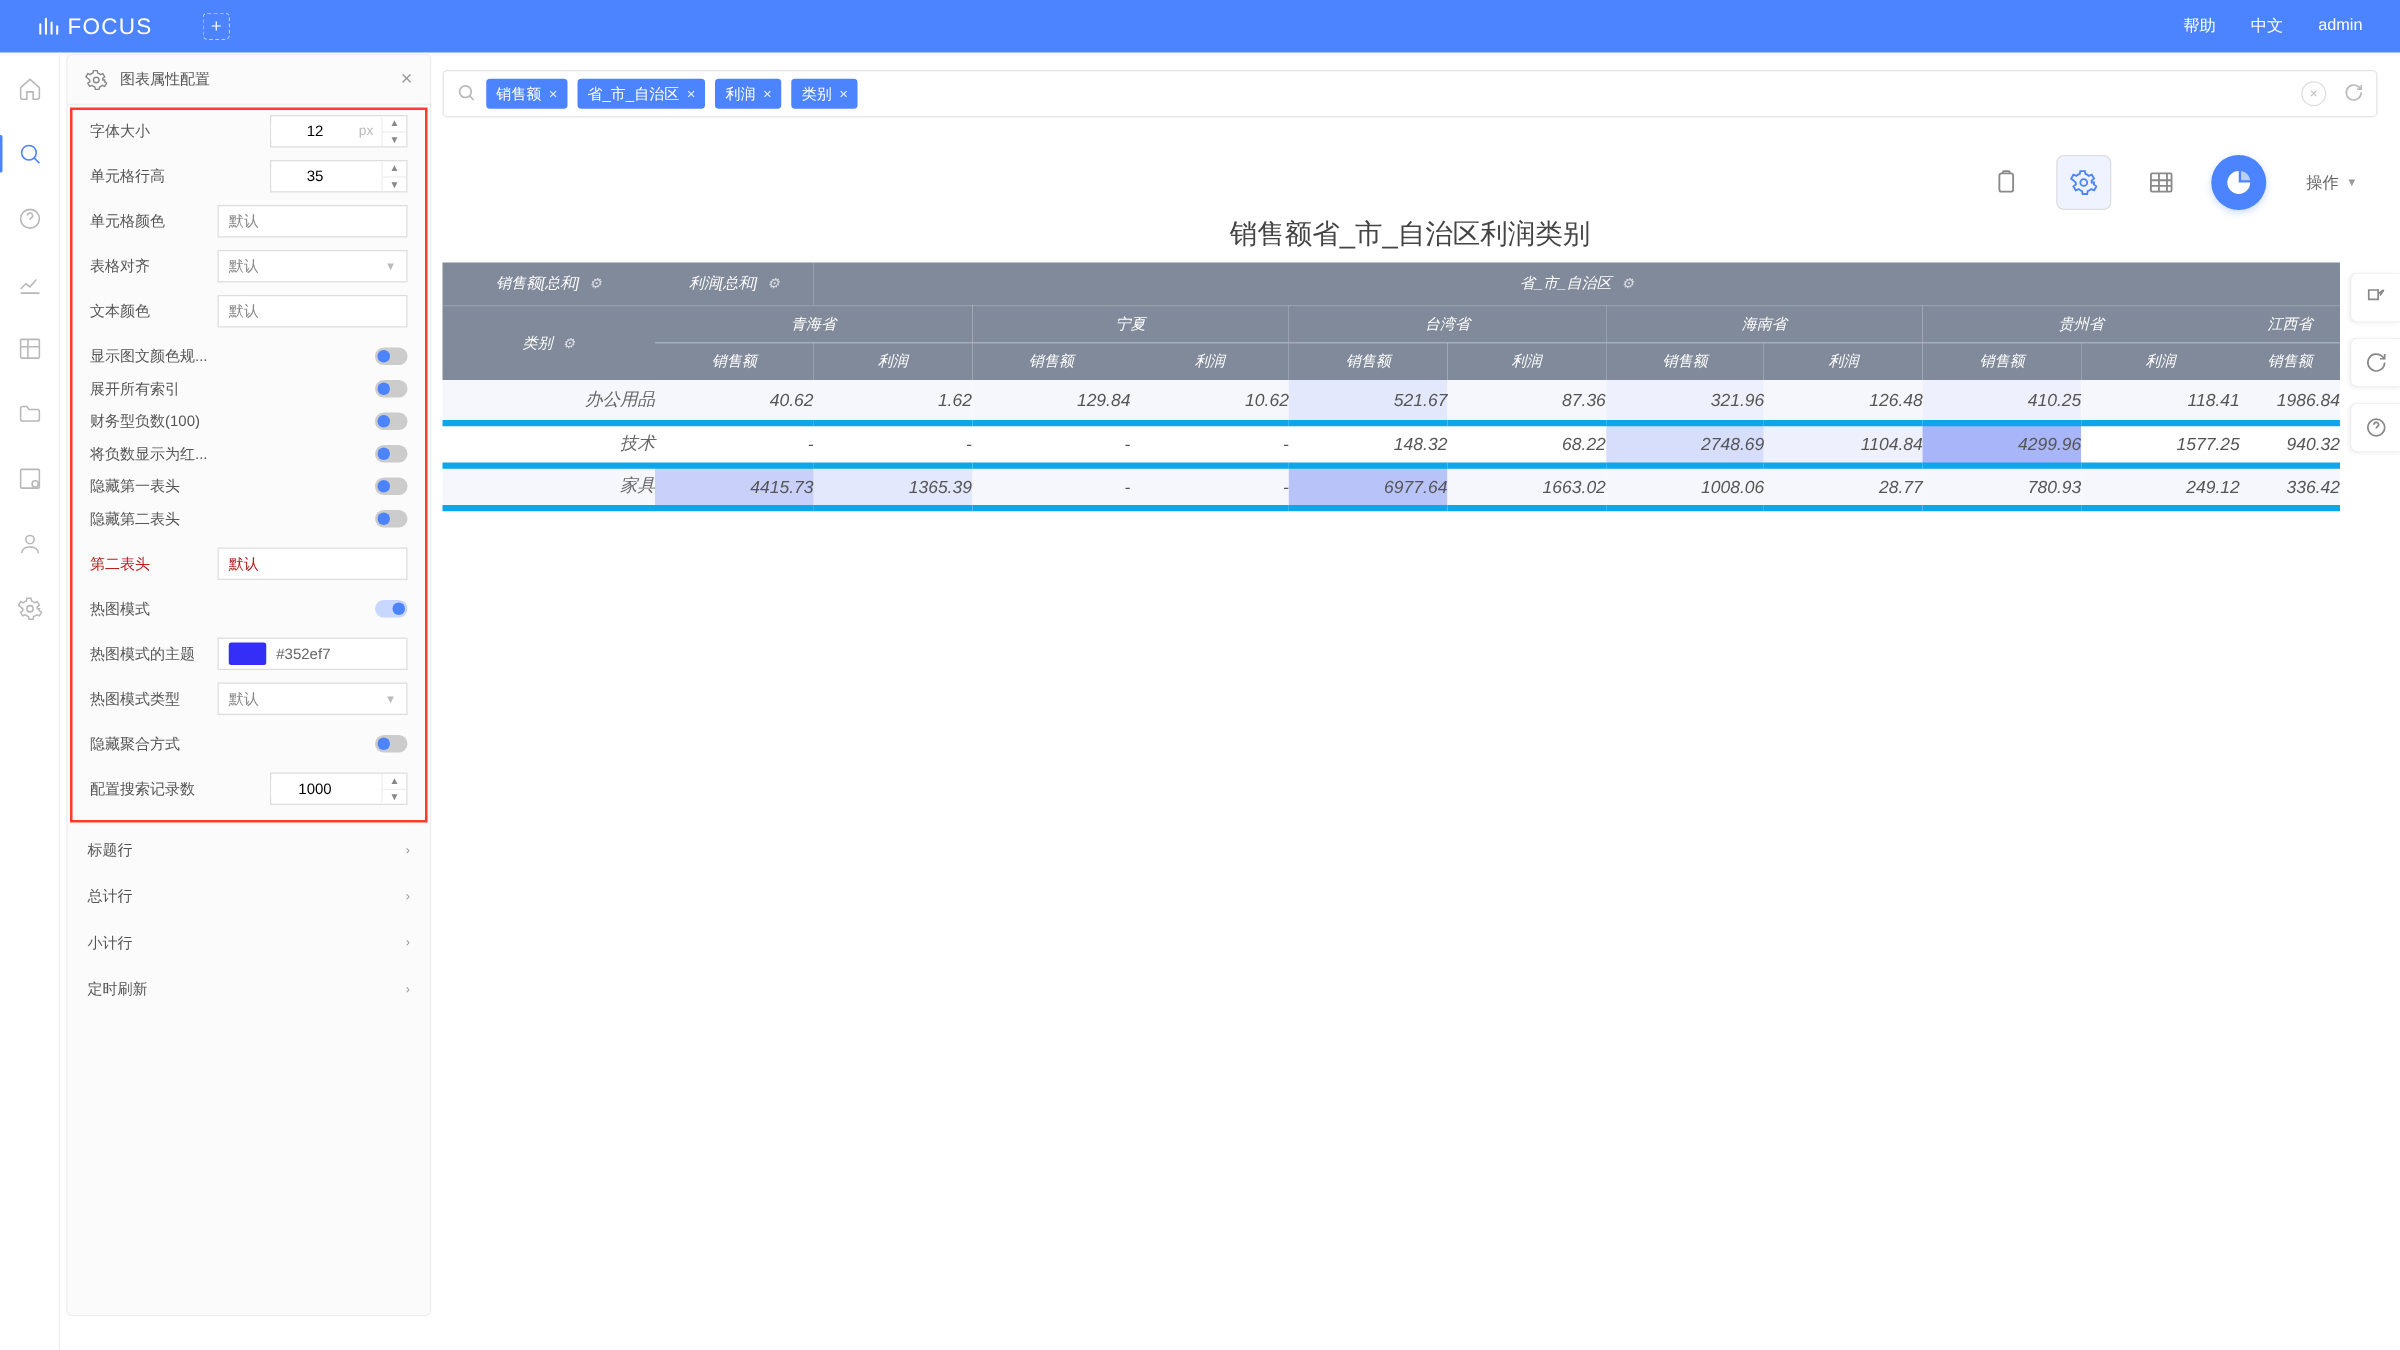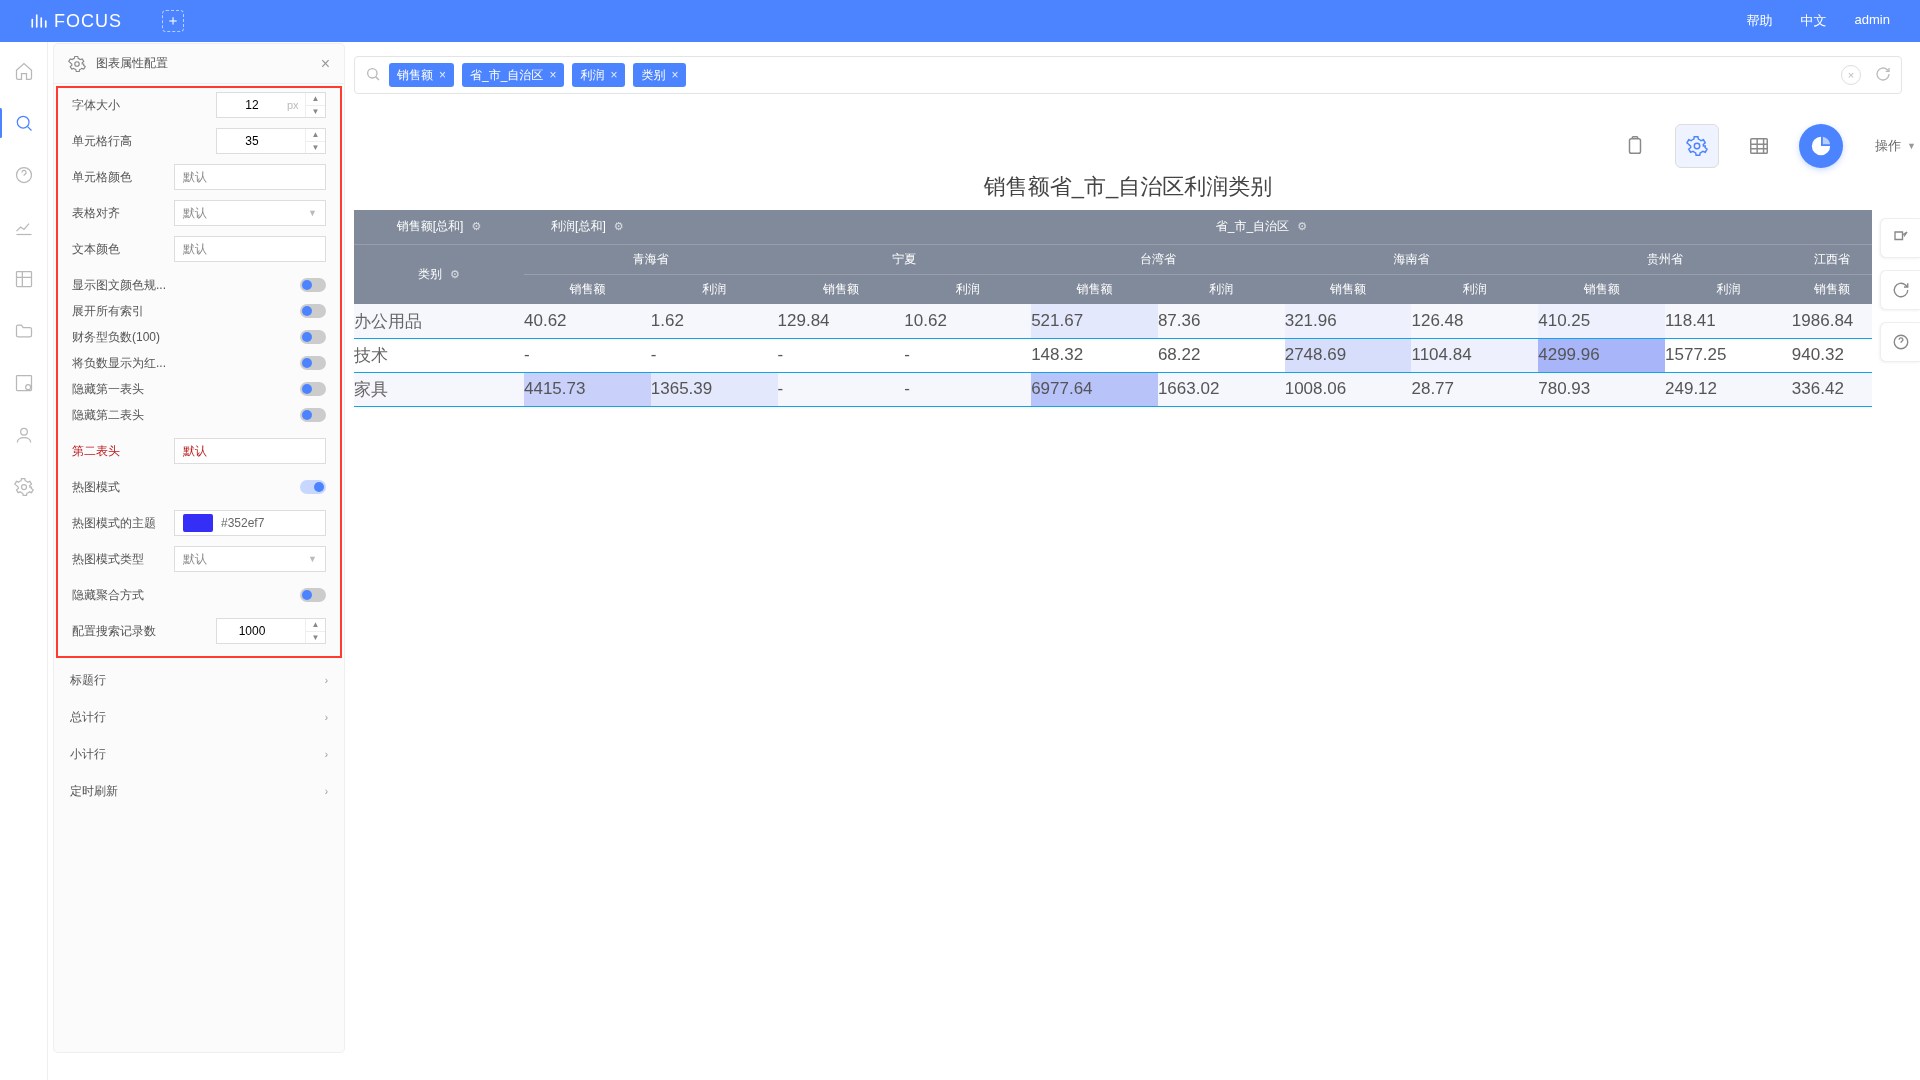--- a/index.html
+++ b/index.html
@@ -48,40 +48,40 @@
   .section.simple { border:none; border-top:1px solid transparent; }
   .section.simple .sec-title { height:34px; }
   
   .searchbar { position:absolute; left:354px; right:18px; top:56px; height:38px; border:1px solid #e4e4e4; border-radius:4px; display:flex; align-items:center; padding:0 10px; gap:8px;}
   .searchbar .mag { color:#b8b8b8; }
   .chip { display:flex; align-items:center; gap:6px; height:24px; padding:0 8px; background:#4c84ff; color:#fff; border-radius:3px; font-size:12px;}
   .chip .x { font-size:12px; cursor:pointer; opacity:.85;}
   .searchbar-right { margin-left:auto; display:flex; align-items:center; gap:14px; color:#bbb; }
   .circ { width:20px; height:20px; border:1px solid #ddd; border-radius:50%; display:flex; align-items:center; justify-content:center; font-size:11px; color:#bbb; cursor:pointer;}
   
-  .tools { position:absolute; right:4px; top:124px; display:flex; align-items:center; gap:18px;}
+  .tools { position:absolute; right:34px; top:124px; display:flex; align-items:center; gap:18px;}
   .toolbtn { width:44px; height:44px; border-radius:6px; display:flex; align-items:center; justify-content:center; color:#8a8a8a; cursor:pointer;}
   .toolbtn.sel { background:#eef3ff; color:#4c84ff;}
   .toolbtn.blue { background:#4c84ff; color:#fff; border-radius:50%; width:44px; height:44px; box-shadow:0 2px 6px rgba(76,132,255,.3);}
   .tools .ops { display:flex; align-items:center; gap:6px; margin-left:14px; color:#666; font-size:13px; cursor:pointer;}
   .tools .ops .dd { font-size:9px; color:#999; }
   
   .chart-title { position:absolute; left:354px; right:18px; top:172px; text-align:center; font-size:22px; color:#444; }
   
   .rfloat { position:absolute; right:0; top:218px; width:40px; display:flex; flex-direction:column; gap:12px; }
   .rfloat .tab { width:40px; height:40px; background:#fff; border:1px solid #eee; border-right:none; border-radius:6px 0 0 6px; display:flex; align-items:center; justify-content:center; color:#888; box-shadow:-1px 1px 3px rgba(0,0,0,.05); cursor:pointer;}
   
   .tablewrap { position:absolute; left:354px; top:210px; right:48px; }
-  table { border-collapse:collapse; width:100%; table-layout:fixed; }
+  table { border-collapse:collapse; width:100%; table-layout:fixed;font-style:italic; }
   thead th { background:#808a9a; color:#fff; font-weight:400; font-size:12px; height:30px; }
   thead tr.r1 th { height:34px; border-bottom:1px solid rgba(255,255,255,.18); }
   thead tr.r2 th { height:30px; border-bottom:1px solid rgba(255,255,255,.18);}
   thead tr.r3 th { height:30px; }
   thead th .gear { opacity:.7; margin-left:8px; font-size:11px;}
-  tbody td { height:34px; text-align:left; font-size:17px; color:#555; border-bottom:1px solid #0ea5e9;}
+  tbody td { height:34px; text-align:right; font-size:14px; color:#555; border-bottom:5px solid #0ea5e9;}
   tbody td.name { color:#666; }
   tbody tr:nth-child(odd) td { background:#f6f7fc; }
   tbody tr:nth-child(even) td { background:#fff; }
   
   .h1 { background:#c9d1fb !important; }
   .h2 { background:#b8c3fa !important; }
   .h3 { background:#a8b6f9 !important; }
   .h4 { background:#e4e8fd !important; }
   .h5 { background:#d7defc !important; }
   .last-h { background:#eef1fd !important; }

